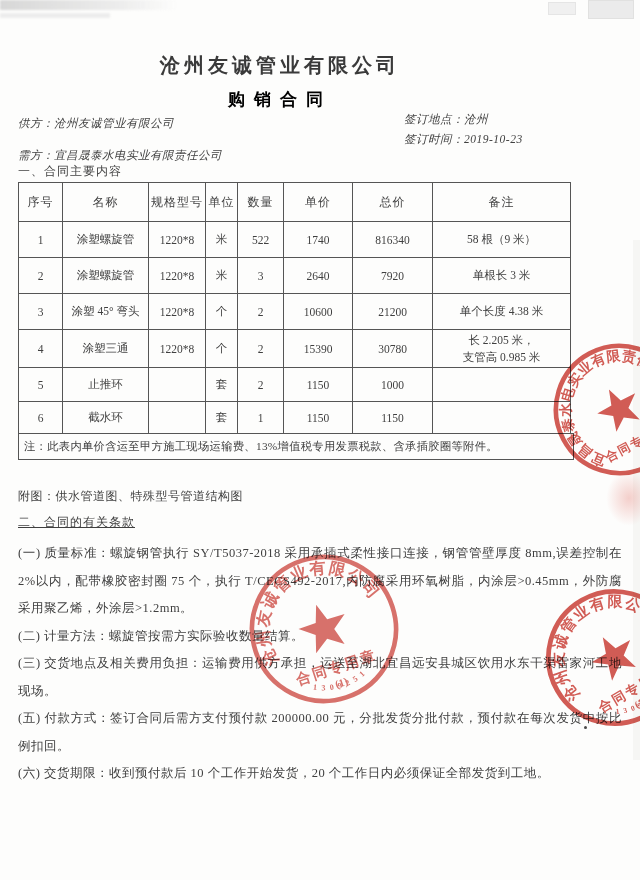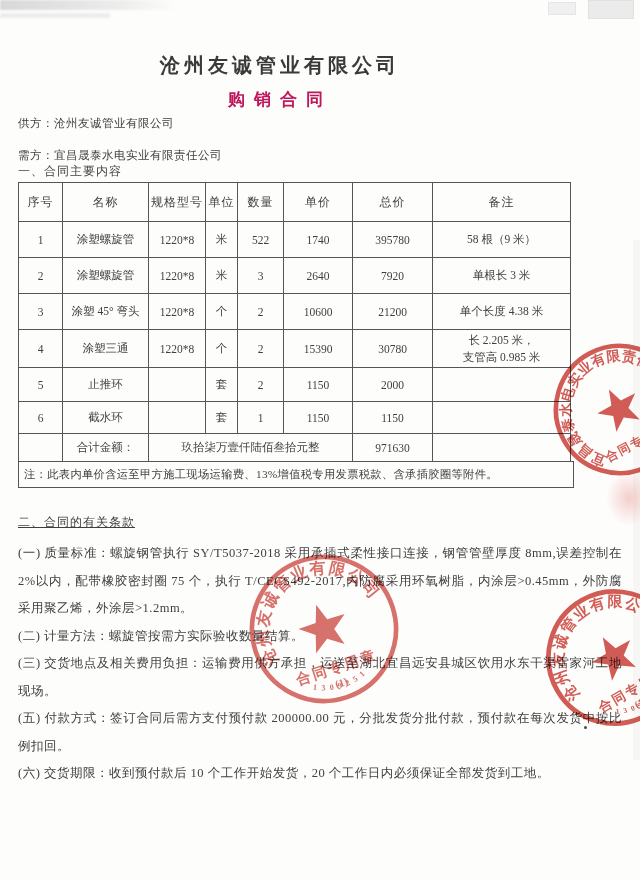--- a/index.html
+++ b/index.html
@@ -17,22 +17,22 @@
   .scan-mark-tr2{position:absolute;left:588px;top:0;width:44px;height:17px;background:#eaeaea;border:1px solid #dedede;opacity:.9;}
   .scan-edge-r{position:absolute;left:633px;top:240px;width:7px;height:520px;background:#f2f2f1;opacity:.7;}
   .speck{position:absolute;left:584px;top:726px;width:3px;height:3px;border-radius:50%;background:#4a4a4a;}
   .pink-smear{position:absolute;left:606px;top:470px;width:46px;height:56px;border-radius:50%;
     background:radial-gradient(rgba(226,120,110,.35),rgba(226,120,110,0) 70%);}
 
   .abs{position:absolute;}
   .doc-title{left:0;top:52px;width:560px;text-align:center;font-size:20px;
     letter-spacing:4px;font-weight:600;color:#3a3a3a;}
   .doc-subtitle{left:0;top:88px;width:560px;text-align:center;font-size:17px;
-    letter-spacing:9px;font-weight:600;color:#be185d;}
-  .meta{font-size:11.5px;letter-spacing:.5px;}
+    letter-spacing:9px;font-weight:600;color:#000000;}
+  .meta{font-size:11.5px;letter-spacing:.5px;font-style:italic;}
   .meta-supplier{left:18px;top:116px;}
   .meta-buyer{left:18px;top:148px;}
   .meta-right{left:404px;top:110px;line-height:19.5px;}
   .section-title{left:18px;top:163px;font-size:12px;letter-spacing:1px;}
   .section2-title{left:18px;top:514px;font-size:12px;letter-spacing:1px;text-decoration:underline;}
   .attachment-line{left:18px;top:488px;font-size:12px;letter-spacing:.5px;}
 
   .table-wrap{left:18px;top:182px;width:553px;}
   table.items{border-collapse:collapse;table-layout:fixed;width:552px;
     font-size:11.5px;color:#3f3f3f;padding-left:32px;}
@@ -68,20 +68,22 @@
   <div class="scan-edge-r"></div>
   <div class="pink-smear"></div>
   <div class="speck"></div>
 
   <div class="abs doc-title">沧州友诚管业有限公司</div>
   <div class="abs doc-subtitle">购销合同</div>
 
   <div class="abs meta meta-supplier">供方：沧州友诚管业有限公司</div>
   <div class="abs meta meta-buyer">需方：宜昌晟泰水电实业有限责任公司</div>
   <div class="abs meta meta-right">
+    <div>签订地点：沧州</div>
+    <div>签订时间：2019-10-23</div>
   </div>
 
   <div class="abs section-title">一、合同主要内容</div>
 
   <div class="abs table-wrap">
     <table class="items">
       <colgroup>
         <col style="width:44px">
           <col style="width:86px">
           <col style="width:57px">
@@ -102,21 +104,21 @@
         <th>总价</th>
         <th>备注</th>
       </tr>
       <tr class="h36">
         <td>1</td>
         <td>涂塑螺旋管</td>
         <td>1220*8</td>
         <td>米</td>
         <td>522</td>
         <td>1740</td>
-        <td>395780</td>
+        <td>816340</td>
         <td>58 根（9 米）</td>
       </tr>
       <tr class="h36">
         <td>2</td>
         <td>涂塑螺旋管</td>
         <td>1220*8</td>
         <td>米</td>
         <td>3</td>
         <td>2640</td>
         <td>7920</td>
@@ -143,45 +145,39 @@
         <td class="pre">长 2.205 米，
 支管高 0.985 米</td>
       </tr>
       <tr class="h34">
         <td>5</td>
         <td>止推环</td>
         <td></td>
         <td>套</td>
         <td>2</td>
         <td>1150</td>
-        <td>2000</td>
+        <td>1000</td>
         <td></td>
       </tr>
       <tr class="h32">
         <td>6</td>
         <td>截水环</td>
         <td></td>
         <td>套</td>
         <td>1</td>
         <td>1150</td>
         <td>1150</td>
         <td></td>
       </tr>
-      <tr class="h28">
-        <td></td>
-        <td>合计金额：</td>
-        <td colspan="4">玖拾柒万壹仟陆佰叁拾元整</td>
-        <td>971630</td>
-        <td></td>
-      </tr>
     </tbody>
       </table>
     <div class="note-box">注：此表内单价含运至甲方施工现场运输费、13%增值税专用发票税款、含承插胶圈等附件。</div>
   </div>
 
+  <div class="abs attachment-line">附图：供水管道图、特殊型号管道结构图</div>
   <div class="abs section2-title">二、合同的有关条款</div>
 
   <div class="abs terms">
     <p>(一) 质量标准：螺旋钢管执行 SY/T5037-2018 采用承插式柔性接口连接，钢管管壁厚度 8mm,误差控制在 2%以内，配带橡胶密封圈 75 个，执行 T/CECS492-2017,内防腐采用环氧树脂，内涂层&gt;0.45mm，外防腐采用聚乙烯，外涂层&gt;1.2mm。</p>
     <p>(二) 计量方法：螺旋管按需方实际验收数量结算。</p>
     <p>(三) 交货地点及相关费用负担：运输费用供方承担，运送至湖北宜昌远安县城区饮用水东干渠雷家河工地现场。</p>
     <p>(五) 付款方式：签订合同后需方支付预付款 200000.00 元，分批发货分批付款，预付款在每次发货中按比例扣回。</p>
     <p>(六) 交货期限：收到预付款后 10 个工作开始发货，20 个工作日内必须保证全部发货到工地。</p>
 
   </div>

